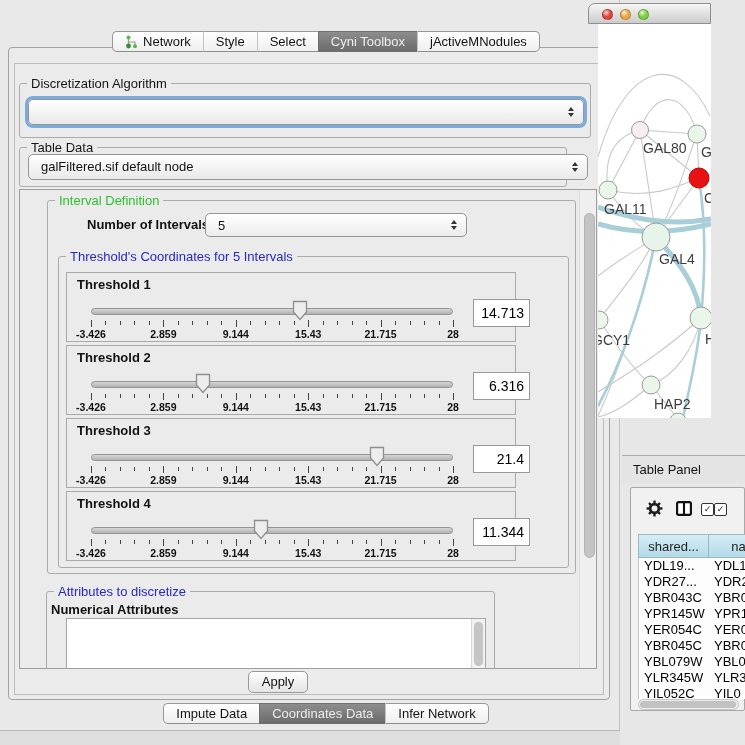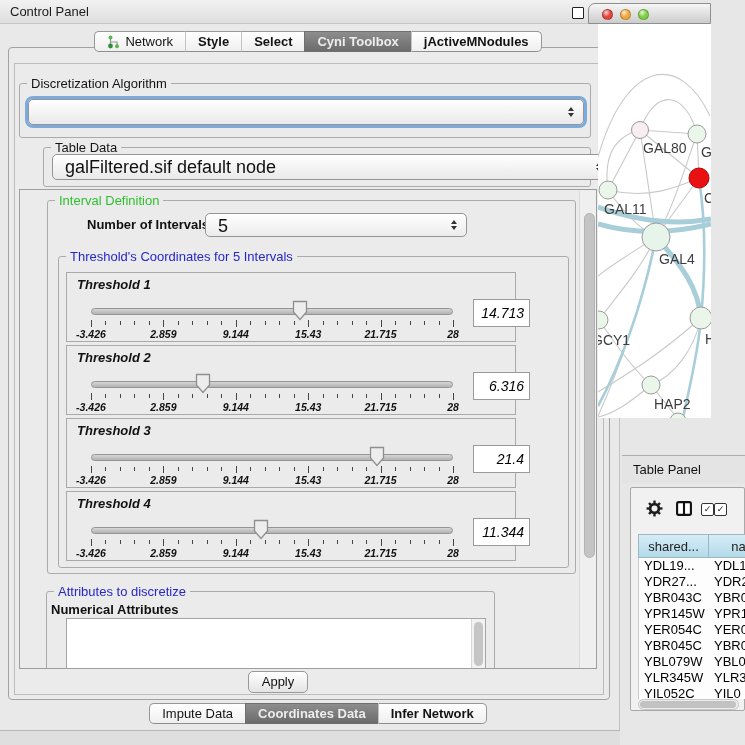--- a/index.html
+++ b/index.html
@@ -7,64 +7,64 @@
        font-family:"Liberation Sans","DejaVu Sans",sans-serif;-webkit-font-smoothing:antialiased;}
   .abs{position:absolute;}
 
   
   #cp-window{left:0;top:0;width:620px;height:745px;background:#e9e9e9;border-right:1px solid #c2c2c2;box-sizing:border-box;}
   #cp-titlebar{left:0;top:0;width:620px;height:24px;background:linear-gradient(#f2f2f2,#dedede);border-bottom:1px solid #c6c6c6;box-sizing:border-box;}
   #cp-title{left:10px;top:0;line-height:24px;font-size:13px;color:#1b1b1b;}
   #float-icon{right:36px;top:7px;width:10px;height:10px;border:1.6px solid #222;border-radius:1px;background:#fff;}
   #close-icon{right:12px;top:1px;font-size:14px;font-weight:bold;color:#111;line-height:24px;}
 
-  .seg-bar{display:flex;justify-content:center;left:8px;width:620px;z-index:6;}
+  .seg-bar{display:flex;justify-content:center;left:16px;width:620px;z-index:6;}
   #top-tabs{top:31px;}
   #bottom-tabs{top:703px;}
   .seg-tab{height:21px;padding:0 12px;font-size:13px;color:#131313;display:flex;align-items:center;gap:5px;
            background:linear-gradient(#ffffff,#efefef);border-top:1px solid #979797;border-bottom:1px solid #8e8e8e;cursor:default;box-sizing:border-box;}
   .seg-tab:first-child{border-left:1px solid #979797;border-radius:5px 0 0 5px;}
   .seg-tab:last-child{border-right:1px solid #979797;border-radius:0 5px 5px 0;}
-  .seg-tab + .seg-tab{border-left:1px solid #c3c3c3;font-weight:bold;}
+  .seg-tab + .seg-tab{border-left:1px solid #c3c3c3;}
   .seg-tab.selected{background:linear-gradient(#8d8d8d,#6c6c6c);color:#ededed;border-color:#6f6f6f;}
 
   #cp-main{left:8px;top:47px;width:602px;height:653px;background:#ebebeb;border:1px solid #a2a2a2;border-radius:4px;box-sizing:border-box;}
   #cp-inner{left:5px;top:15px;width:590px;height:632px;border:1px solid #bcbcbc;background:#ebebeb;box-sizing:border-box;}
 
   .group{position:absolute;border:1px solid #ababab;border-radius:3px;box-sizing:border-box;}
   .group>.legend{position:absolute;top:-8px;left:7px;background:#ebebeb;padding:0 4px;font-size:13px;color:#151515;white-space:nowrap;}
   .legend.green{color:#2fbf2f;}
   .legend.blue{color:#2626c9;}
 
-  .combo{position:absolute;background:linear-gradient(#ffffff,#e9e9e9);border:1px solid #959595;border-radius:5px;font-size:18px;color:#111;box-sizing:border-box;text-decoration:underline;}
+  .combo{position:absolute;background:linear-gradient(#ffffff,#e9e9e9);border:1px solid #959595;border-radius:5px;font-size:13px;color:#111;box-sizing:border-box;text-decoration:underline;}
   .combo .val{position:absolute;left:12px;top:0;line-height:24px;white-space:nowrap;}
   .arrows{position:absolute;right:9px;top:50%;transform:translateY(-50%);display:flex;flex-direction:column;gap:2px;}
   .arrows i{display:block;width:0;height:0;border-left:3.5px solid transparent;border-right:3.5px solid transparent;}
   .arrows i.up{border-bottom:4px solid #333;}
   .arrows i.dn{border-top:4px solid #333;}
 
   #algo-group{left:10px;top:35px;width:572px;height:55px;}
   #algo-combo{left:8px;top:15px;width:556px;height:26px;box-shadow:0 0 0 3px rgba(95,155,218,.8);z-index:3;}
 
   #algo-popup{left:6px;top:37px;width:564px;height:49px;background:#ffffff;border:1px solid #b3b3b3;border-radius:2px;
               box-shadow:0 4px 10px rgba(0,0,0,.4);z-index:40;overflow:hidden;}
   .dd-header{height:16px;line-height:17px;text-align:center;color:#b0b0b0;font-size:13px;padding-right:92px;}
   .dd-opt{height:15px;line-height:15px;padding-left:2px;font-size:13px;color:#000;white-space:nowrap;}
   .dd-opt.hl{font-weight:bold;}
 
-  #tabledata-group{left:10px;top:99px;width:548px;height:40px;margin-left:24px;}
+  #tabledata-group{left:10px;top:99px;width:548px;height:40px;}
   #tabledata-combo{left:8px;top:6px;width:560px;height:26px;}
 
   #scrollpane{left:10px;top:141px;width:578px;height:480px;border:1px solid #9e9e9e;background:#ebebeb;overflow:hidden;box-sizing:border-box;}
   #interval-group{left:27px;top:10px;width:529px;height:374px;}
   #num-intervals-label{left:39px;top:16px;font-size:13px;font-weight:bold;color:#111;}
   #num-intervals-spinner{left:157px;top:12px;width:262px;height:24px;background:linear-gradient(#ffffff,#ececec);}
   #thr-group{left:10px;top:55px;width:511px;height:312px;}
 
-  .thr-panel{position:absolute;left:7px;width:450px;height:70px;border:1px solid #a9a9a9;background:#ebebeb;box-sizing:border-box;font-style:italic;}
+  .thr-panel{position:absolute;left:7px;width:450px;height:70px;border:1px solid #a9a9a9;background:#ebebeb;box-sizing:border-box;}
   .thr-label{position:absolute;left:10px;top:4px;font-weight:bold;font-size:13px;color:#111;}
   .thr-track{position:absolute;left:24px;top:35px;width:362px;height:7px;border-radius:4px;background:linear-gradient(#d6d6d6,#b2b2b2);border:1px solid #949494;box-sizing:border-box;}
   .thr-thumb{position:absolute;top:27px;width:16px;height:21px;}
   .tick{position:absolute;width:1px;background:#454545;}
   .tick.minor{top:48px;height:4px;}
   .tick.major{top:47px;height:7px;}
   .tick-label{position:absolute;top:55px;transform:translateX(-50%);font-size:10.5px;font-weight:bold;color:#111;white-space:nowrap;}
   .thr-value{position:absolute;left:406px;top:26px;width:57px;height:28px;background:#fff;border:1px solid #9a9a9a;font-size:14px;line-height:27px;text-align:right;padding-right:5px;box-sizing:border-box;color:#000;}
 
   #attr-group{left:26px;top:401px;width:449px;height:100px;}
@@ -106,25 +106,20 @@
   .tp-row{display:flex;height:16px;line-height:16px;font-size:13px;color:#000;}
   .tp-cell{overflow:hidden;white-space:nowrap;box-sizing:border-box;}
   #tp-hscroll{left:7px;top:211px;width:101px;height:11px;background:#ececec;border:1px solid #c8c8c8;border-radius:6px;box-sizing:border-box;}
   #tp-hthumb{position:absolute;left:1px;top:1px;width:96px;height:7px;background:#c2c2c2;border-radius:4px;}
 </style>
 </head>
 <body>
 
 <div class="abs" id="cp-window">
 
-  <div class="abs" id="cp-titlebar">
-    <span class="abs" id="cp-title">Control Panel</span>
-    <span class="abs" id="float-icon"></span>
-    <span class="abs" id="close-icon">✖</span>
-  </div>
 
   <div class="abs seg-bar" id="top-tabs">
       <div class="seg-tab">
         <svg width="13" height="14" viewBox="0 0 13 14">
           <path d="M3.5,3 V11 M3.5,7 H10 V11" stroke="#9a9a9a" fill="none" stroke-width="1.2"></path>
           <circle cx="3.5" cy="2.5" r="2" fill="#58b848"></circle>
           <circle cx="3.5" cy="11" r="2.4" fill="#2f8f3c"></circle>
           <circle cx="10" cy="11.2" r="2" fill="#58b848"></circle>
         </svg>
         <span>Network</span>

